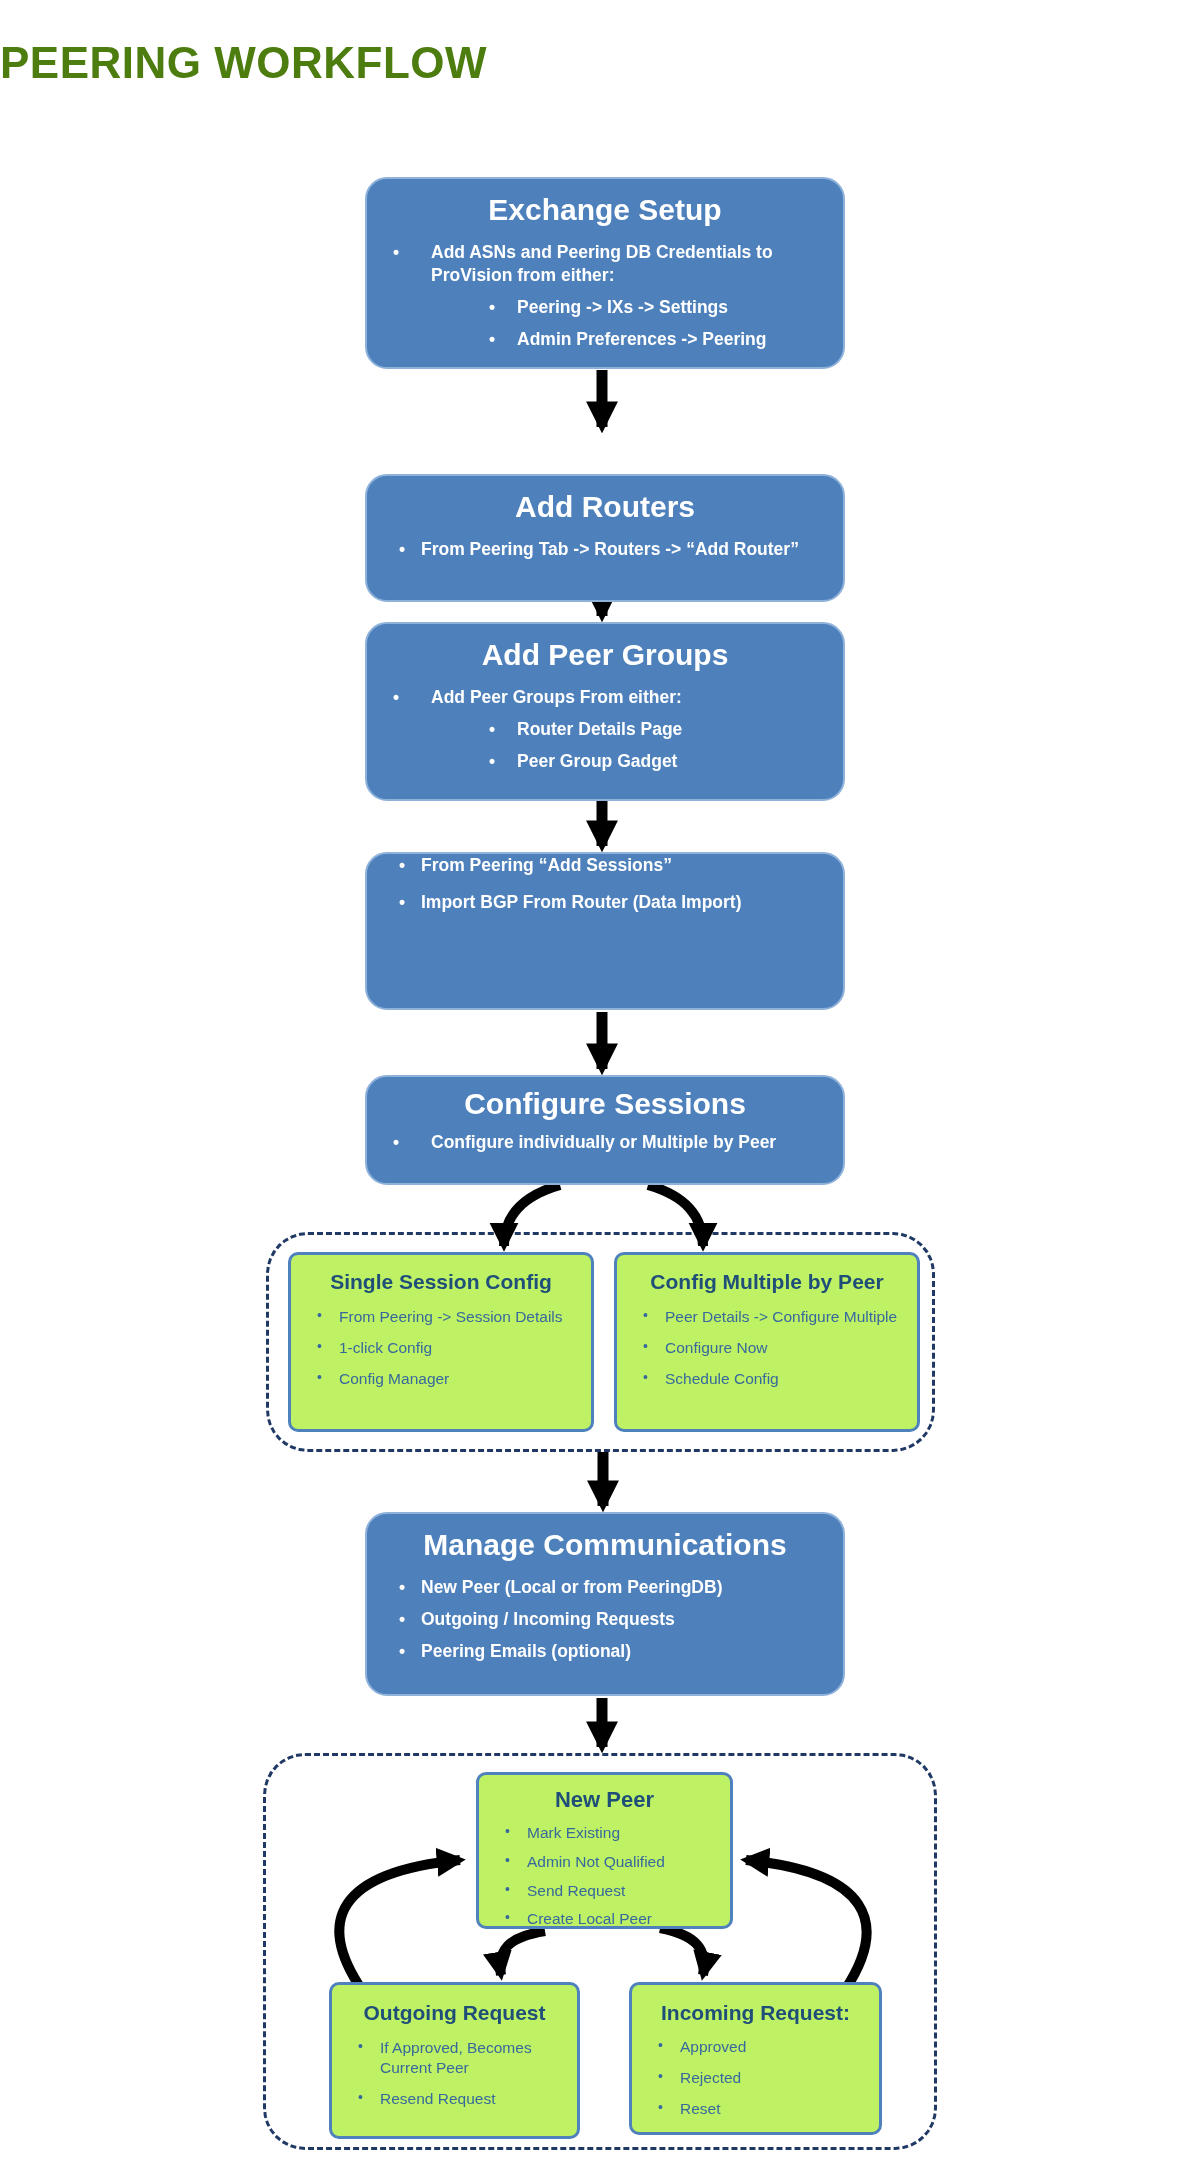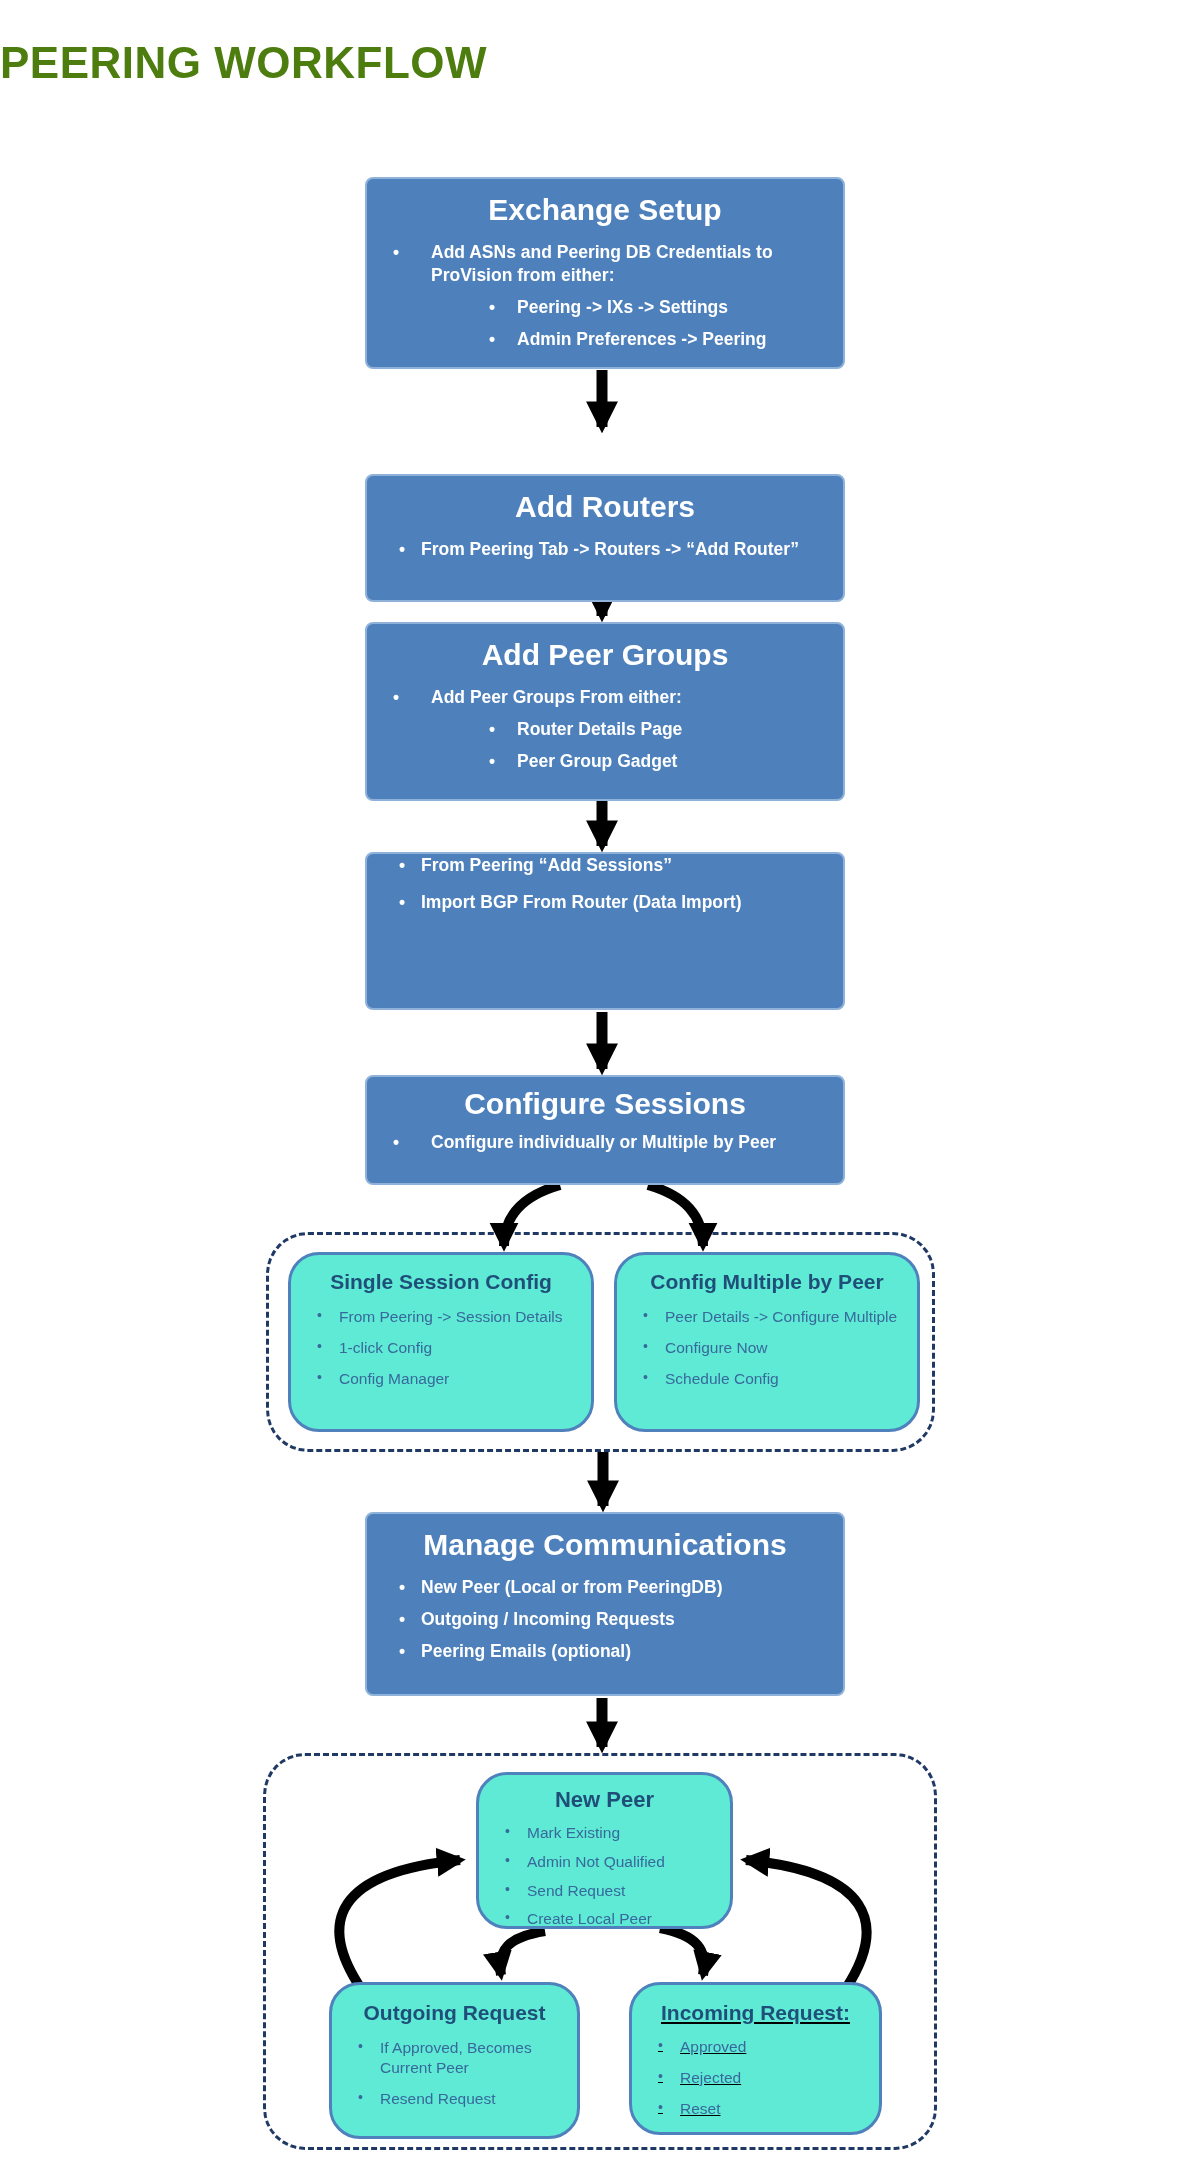--- a/index.html
+++ b/index.html
@@ -6,41 +6,41 @@
   .canvas{
     position:relative;width:1200px;height:2182px;background:#ffffff;overflow:hidden;
     font-family:"Liberation Sans",sans-serif;
   }
   .page-title{
     position:absolute;left:0;top:38px;width:100%;
     font-size:44px;font-weight:600;color:#4d7c0f;letter-spacing:0.5px;
   }
   
   .node{
-    position:absolute;background:#4e80bc;border:2px solid #8fb2da;border-radius:8px;
+    position:absolute;background:#4e80bc;border:2px solid #8fb2da;border-radius:22px;
     color:#ffffff;box-sizing:border-box;z-index:3;
   }
   .node-title{
     text-align:center;font-weight:bold;font-size:30px;margin-top:14px;margin-bottom:14px;
   }
   .node .b{display:flex;font-weight:600;font-size:17.5px;line-height:1.32;margin-bottom:9px;}
   .node .b .m{flex:none;}
   
   .ind-a{padding-left:26px}.ind-a .m{width:38px;}
   .ind-b{padding-left:122px}.ind-b .m{width:28px;}
   .ind-c{padding-left:32px}.ind-c .m{width:22px;}
   .gap-lg{margin-bottom:14px !important;}
   
   .dashed-box{
     position:absolute;border:3.5px dashed #1f3864;border-radius:42px;background:transparent;
     box-sizing:border-box;z-index:1;
   }
   
   .subbox{
-    position:absolute;background:#5eead4;border:3px solid #4f81bd;border-radius:31px;
+    position:absolute;background:#bef264;border:3px solid #4f81bd;border-radius:10px;
     box-sizing:border-box;z-index:3;
   }
   .subbox-title{
     text-align:center;font-weight:bold;font-size:21px;color:#1f4e79;margin-top:15px;margin-bottom:13px;
   }
   .subbox .b{display:flex;color:#38699c;font-weight:500;font-size:15.5px;line-height:1.28;margin-bottom:11px;padding-left:26px;}
   .subbox .b .m{flex:none;width:22px;font-size:14px;}
   .arrows{position:absolute;left:0;top:0;z-index:2;pointer-events:none;}
 </style>
 </head>
@@ -209,21 +209,21 @@
     <div class="b">
       <span class="m">•</span>
       <span>If Approved, Becomes Current Peer</span>
     </div>
     <div class="b">
       <span class="m">•</span>
       <span>Resend Request</span>
     </div>
   </div>
 
-  <div class="subbox" style="left:629px;top:1982px;width:253px;height:153px;text-decoration:underline;">
+  <div class="subbox" style="left:629px;top:1982px;width:253px;height:153px;">
     <div class="subbox-title" style="font-size:21px;margin-top:16px;margin-bottom:12px;">Incoming Request:</div>
     <div class="b">
       <span class="m">•</span>
       <span>Approved</span>
     </div>
     <div class="b">
       <span class="m">•</span>
       <span>Rejected</span>
     </div>
     <div class="b">

